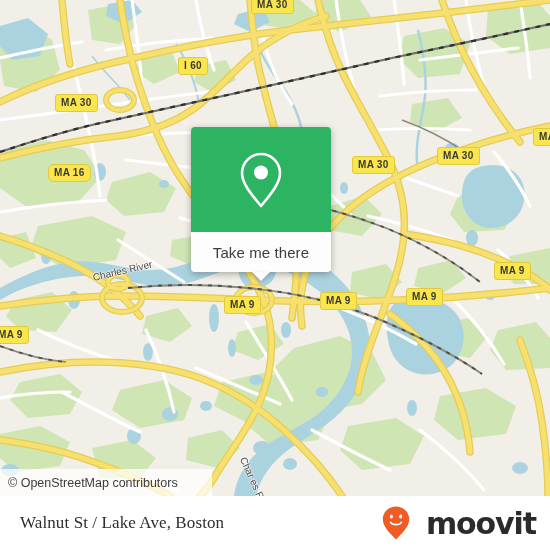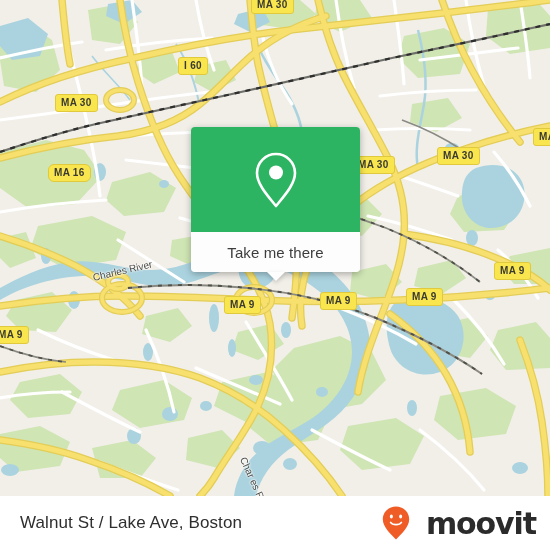--- a/index.html
+++ b/index.html
@@ -31,21 +31,21 @@
     position:absolute;
     color:#4a4a46;
     font-size:10px;
     white-space:nowrap;
     font-family:"Liberation Sans",sans-serif;
     text-shadow:0 0 2px #fff,0 0 2px #fff,0 0 3px #fff;
   }
 
   
   #card{
-    position:absolute;left:191px;top:127px;width:169px;
+    position:absolute;left:191px;top:127px;width:140px;
     border-radius:4px;
     box-shadow:0 2px 7px rgba(0,0,0,.30);
     overflow:visible;
   }
   #card-top{
     background:#2cb463;
     height:105px;
     border-radius:4px 4px 0 0;
     display:flex;align-items:center;justify-content:center;
   }
@@ -82,21 +82,21 @@
   
   #footer{
     position:absolute;left:0;top:496px;width:550px;height:54px;
     background:#ffffff;overflow:hidden;
   }
   #footer-inner{
     position:relative;height:100%;
     display:flex;align-items:center;justify-content:space-between;
     padding:0 14px 0 20px;box-sizing:border-box;
   }
-  #footer-title{color:#2f2f2f;font-size:17px;letter-spacing:.1px;font-family:Liberation Sans, sans-serif;}
+  #footer-title{color:#2f2f2f;font-size:17px;letter-spacing:.1px;font-family:Liberation Serif, serif;}
   #brand{display:flex;align-items:center;gap:15px;justify-content:center;}
   #brand-name{color:#2b2b2b;font-size:30px;font-weight:bold;letter-spacing:-1.1px;font-family:"DejaVu Sans",sans-serif;}
 </style>
 </head>
 <body>
 
 <div id="screen">
 
   <div id="map">
     <svg id="mapsvg" width="550" height="496" viewBox="0 0 550 496">
@@ -314,20 +314,23 @@
         <div class="shield" style="left: 320px; top: 292px;">MA 9</div>
         <div class="shield" style="left: 224px; top: 296px;">MA 9</div>
         <div class="shield" style="left: -8px; top: 326px;">MA 9</div>
       </div>
 
     <div id="waterlabel-layer">
         <div class="waterlabel" style="left: 93px; top: 272px; transform: rotate(-13deg); transform-origin: left center;">Charles River</div>
         <div class="waterlabel" style="left: 243px; top: 452px; transform: rotate(66deg); transform-origin: left center;">Char es R</div>
       </div>
 
+    <div id="attrib">
+      <span>© OpenStreetMap contributors</span>
+    </div>
   </div>
 
   <div id="card">
     <div id="card-top">
       <svg width="46" height="58" viewBox="0 0 46 58">
         <path d="M23 3 C12.5 3 4 11.5 4 22 C4 33 14 44 23 55 C32 44 42 33 42 22 C42 11.5 33.5 3 23 3 Z" fill="none" stroke="#ffffff" stroke-width="2.6" stroke-linejoin="round"></path>
         <circle cx="23" cy="21.5" r="7" fill="#ffffff"></circle>
       </svg>
     </div>
     <div id="card-bottom">

